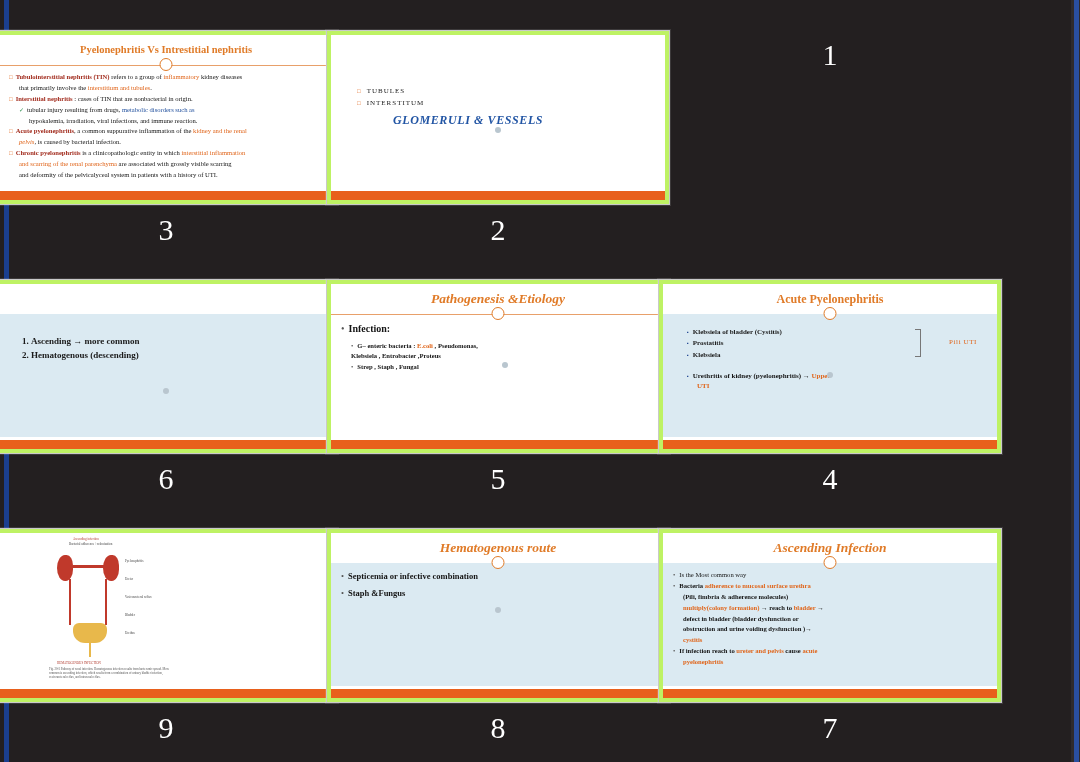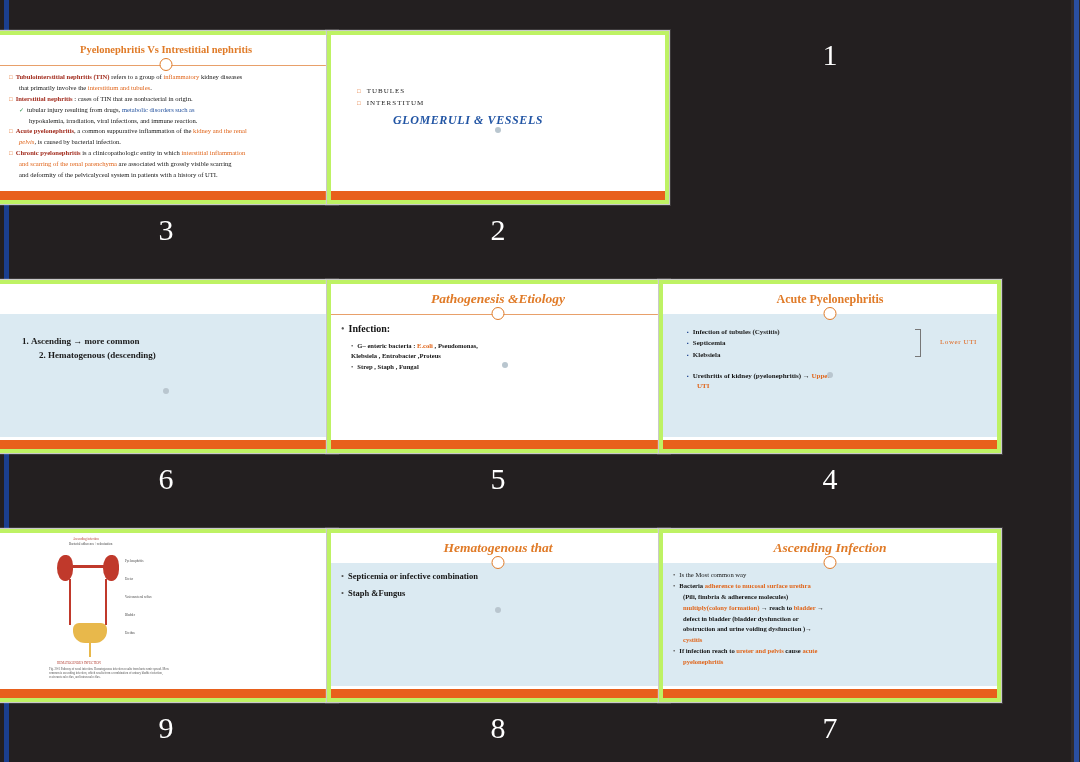--- a/index.html
+++ b/index.html
@@ -260,21 +260,21 @@
     <div class="cell">
       <div class="slide-num">1</div>
     </div>
     <div style="width:1080px;height:30px;"></div>
     <div class="cell">
       <div class="slide">
         <div class="slide-inner">
           <div class="s-body tint">
             <ol style="margin:12px 0 0 0;padding-left:22px;font-size:9px;color:#1b1b1b;font-weight:bold;line-height:1.6;">
               <li style="margin-bottom:0;"><span>Ascending → more common</span></li>
-              <li style="margin-bottom:10px;margin-left:17px;"><span>Hematogenous (descending)</span></li>
+              <li style="margin-bottom:10px;"><span>Hematogenous (descending)</span></li>
             </ol>
             <div class="mini-dot" style="left:50%;top:74px;transform:translateX(-50%);"></div>
           </div>
           <div class="s-footer-white"></div>
           <div class="s-footer"></div>
         </div>
       </div>
       <div class="slide-num">6</div>
     </div>
     <div class="cell">
@@ -301,25 +301,25 @@
     </div>
     <div class="cell">
       <div class="slide">
         <div class="slide-inner">
           <div class="s-title-band">
             <div class="s-title">Acute Pyelonephritis</div>
             <div class="deco-circle"></div>
           </div>
           <div class="s-body tint">
             <div class="uti-box" style="margin-top:6px;">
-              <div class="li2" style="font-size:7px;font-weight:bold;padding-left:14px;"><span style="color:#1b3f8f;font-size:5px;margin-right:4px;">▪</span><span>Infection of tubules (Cystitis)</span></div>
-              <div class="li2" style="font-size:7px;font-weight:bold;padding-left:14px;"><span style="color:#1b3f8f;font-size:5px;margin-right:4px;">▪</span><span>Septicemia</span></div>
+              <div class="li2" style="font-size:7px;font-weight:bold;padding-left:14px;"><span style="color:#1b3f8f;font-size:5px;margin-right:4px;">▪</span><span>Klebsiela of bladder (Cystitis)</span></div>
+              <div class="li2" style="font-size:7px;font-weight:bold;padding-left:14px;"><span style="color:#1b3f8f;font-size:5px;margin-right:4px;">▪</span><span>Prostatitis</span></div>
               <div class="li2" style="font-size:7px;font-weight:bold;padding-left:14px;"><span style="color:#1b3f8f;font-size:5px;margin-right:4px;">▪</span><span>Klebsiela</span></div>
               <div class="brace"></div>
-              <div class="lower-uti">Lower UTI</div>
+              <div class="lower-uti">Pili UTI</div>
               <div style="height:10px;"></div>
               <div style="font-size:7px;font-weight:bold;padding-left:14px;"><span style="color:#1b3f8f;font-size:5px;margin-right:4px;">▪</span><span class="dk b">Urethritis of kidney (pyelonephritis) → </span><span class="or b">Upper</span></div>
               <div style="font-size:7px;font-weight:bold;padding-left:24px;" class="or"><span>UTI</span></div>
               <div class="mini-dot" style="left:50%;top:44px;transform:translateX(-50%);"></div>
             </div>
           </div>
           <div class="s-footer-white"></div>
           <div class="s-footer"></div>
         </div>
       </div>
@@ -352,21 +352,21 @@
           <div class="s-footer-white"></div>
           <div class="s-footer"></div>
         </div>
       </div>
       <div class="slide-num">9</div>
     </div>
     <div class="cell">
       <div class="slide">
         <div class="slide-inner">
           <div class="s-title-band">
-            <div class="s-title italic">Hematogenous that</div>
+            <div class="s-title italic">Hematogenous route</div>
             <div class="deco-circle"></div>
           </div>
           <div class="s-body tint">
             <div class="li2 " style="font-size:8.5px;margin-bottom:6px;"><span style="color:#555;margin-right:4px;">•</span><span class="dk b">Septicemia or infective combination</span></div>
             <div class="li2 " style="font-size:8.5px;margin-bottom:6px;"><span style="color:#555;margin-right:4px;">•</span><span class="dk b">Staph &amp;Fungus</span></div>
             <div class="mini-dot" style="left:50%;top:44px;transform:translateX(-50%);"></div>
           </div>
           <div class="s-footer-white"></div>
           <div class="s-footer"></div>
         </div>

